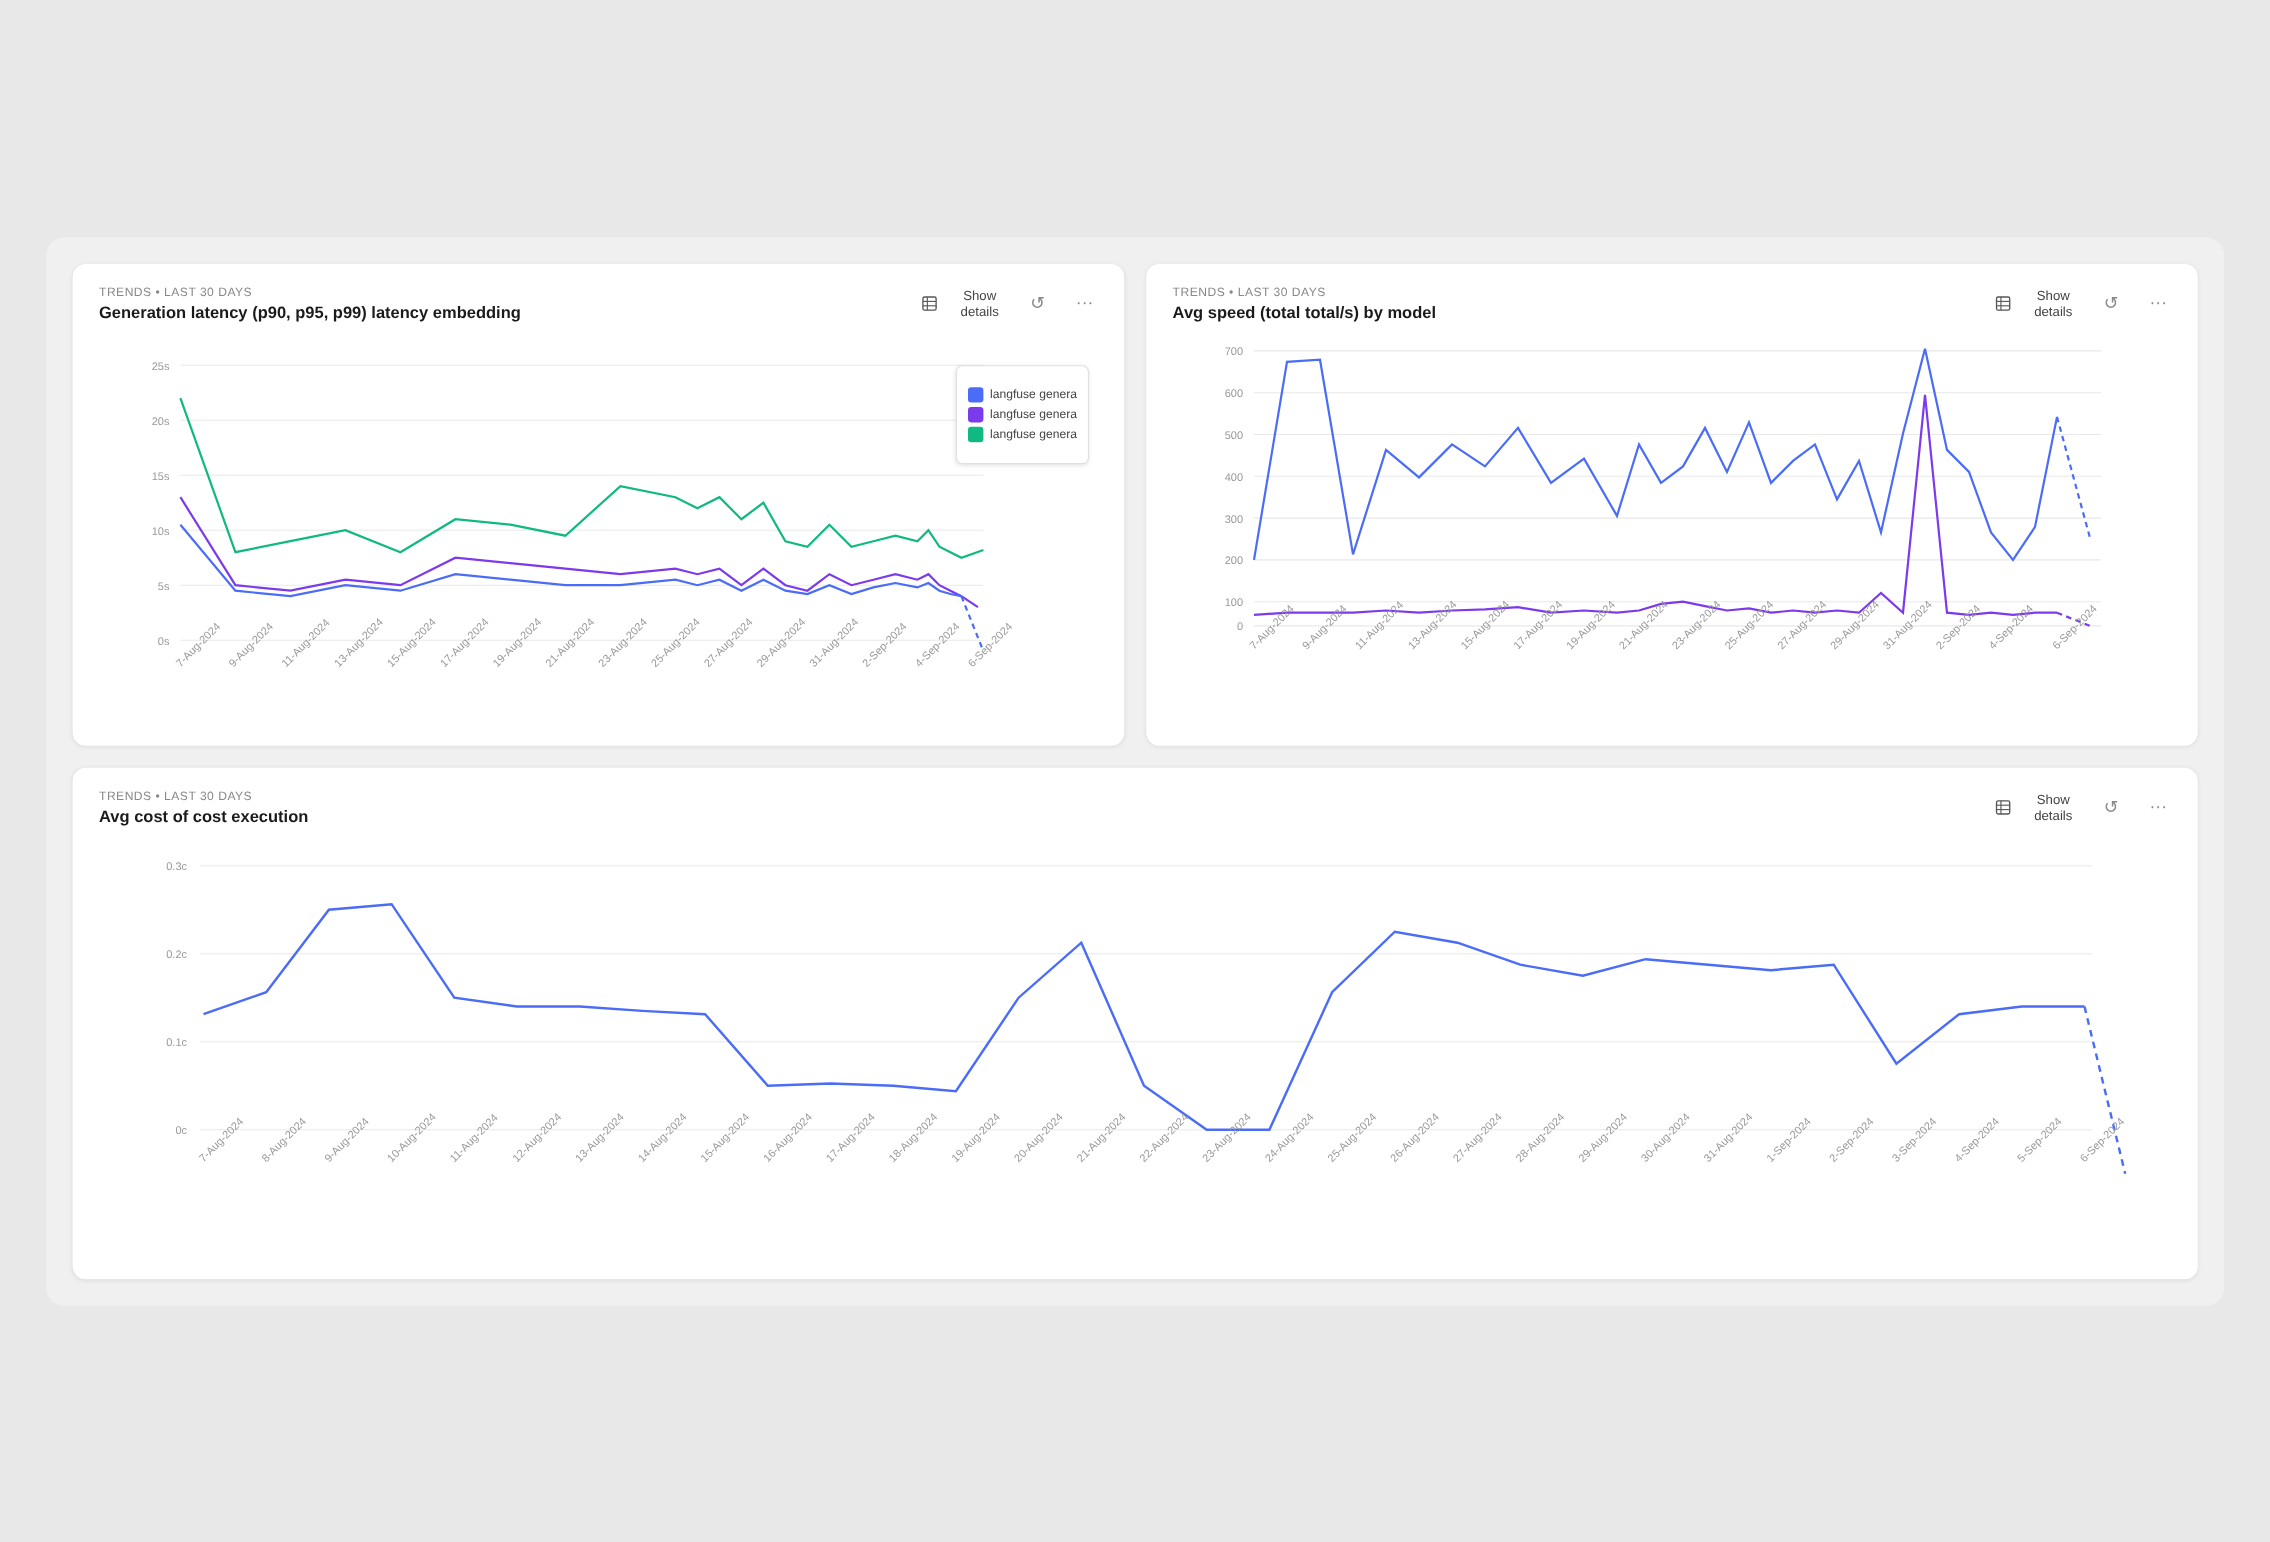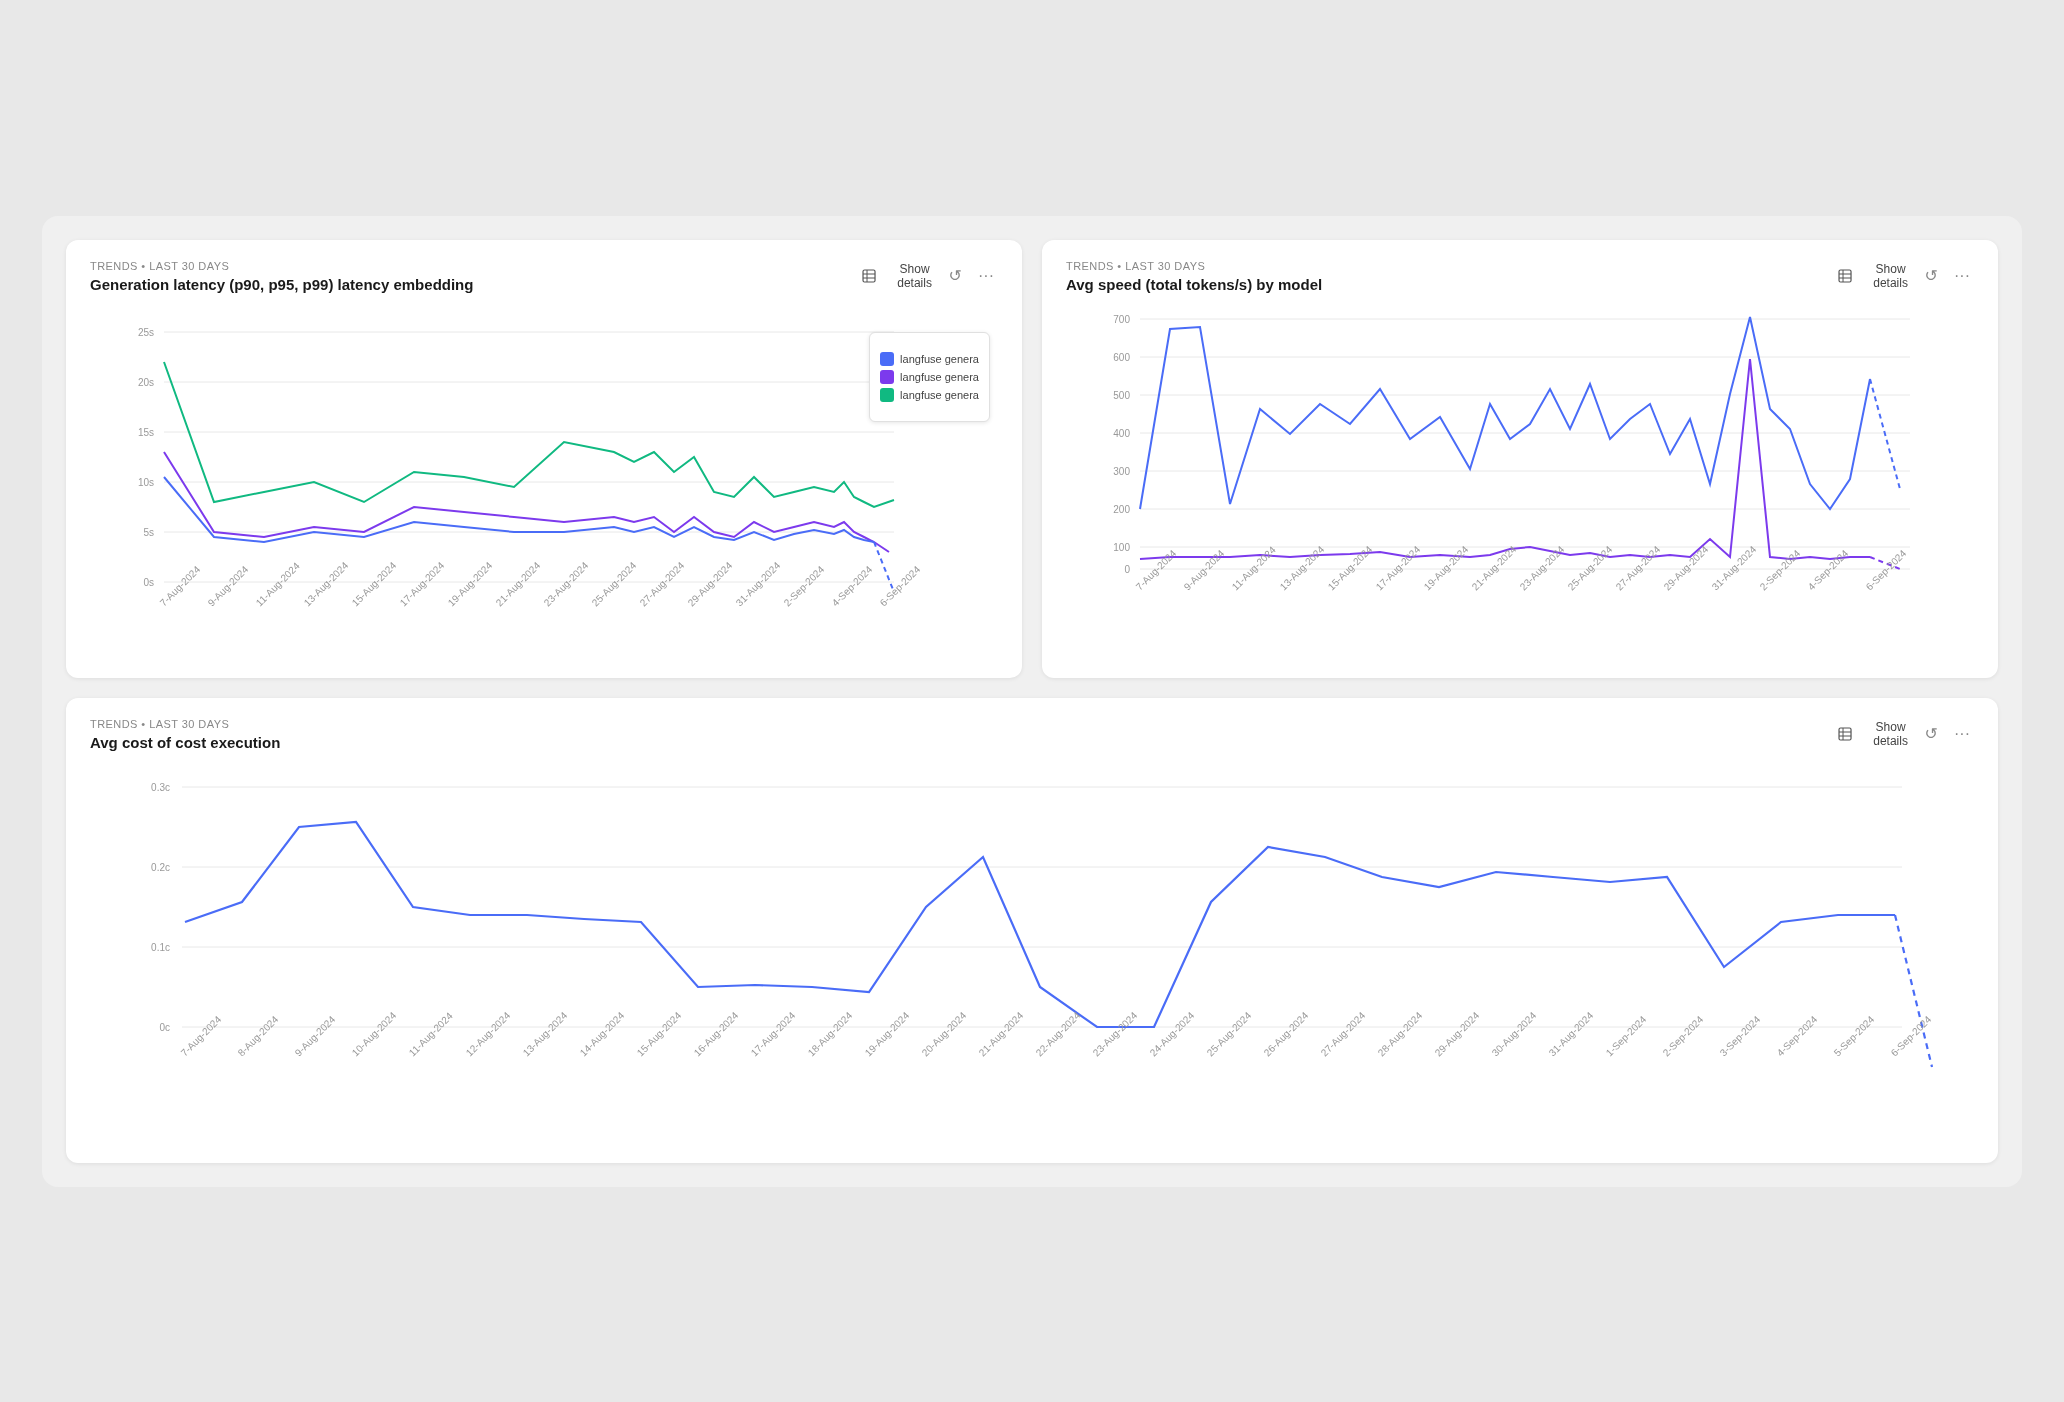--- a/index.html
+++ b/index.html
@@ -49,21 +49,21 @@
     }
     .card-title {
       font-size: 15px;
       font-weight: 600;
       color: #1a1a1a;
       margin-bottom: 12px;
     }
     .card-actions {
       display: flex;
       align-items: center;
-      gap: 8px;
+      gap: 20px;
       flex-shrink: 0;
     }
     .btn-show-details {
       display: flex;
       align-items: center;
       gap: 5px;
       font-size: 12px;
       color: #444;
       background: none;
       border: none;
@@ -208,21 +208,21 @@
             <span>langfuse genera</span>
           </div>
         </div>
       </div>
     </div>
 
     <div class="card">
       <div class="card-header">
         <div>
           <div class="card-meta">TRENDS • LAST 30 DAYS</div>
-          <div class="card-title">Avg speed (total tokens/s) by model</div>
+          <div class="card-title">Avg speed (total total/s) by model</div>
         </div>
         <div class="card-actions">
           <button class="btn-show-details">
             <svg width="14" height="14" viewBox="0 0 14 14" fill="none">
               <rect x="1" y="1" width="12" height="12" rx="1.5" stroke="#555" stroke-width="1.2" fill="none"></rect>
               <line x1="1" y1="5" x2="13" y2="5" stroke="#555" stroke-width="1"></line>
               <line x1="1" y1="9" x2="13" y2="9" stroke="#555" stroke-width="1"></line>
               <line x1="5" y1="1" x2="5" y2="13" stroke="#555" stroke-width="1"></line>
             </svg>
             <span>Show details</span>

